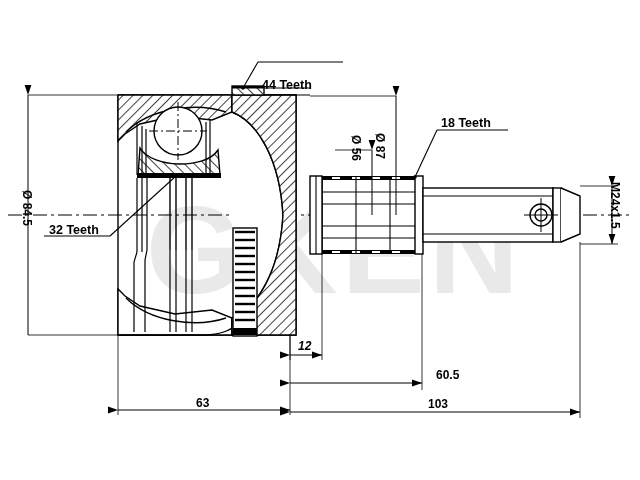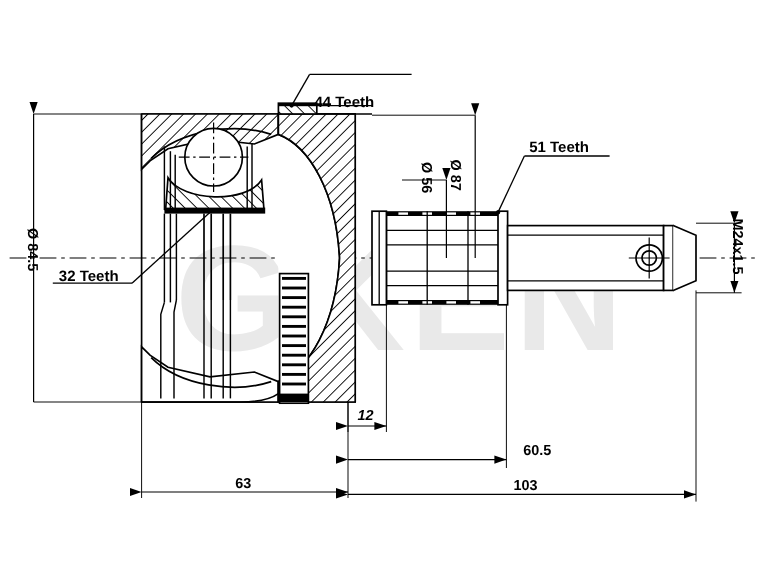--- a/index.html
+++ b/index.html
@@ -226,21 +226,21 @@
       <line x1="422" y1="254" x2="422" y2="390" stroke="#000" stroke-width="0.8"></line>
       <line x1="290" y1="383" x2="422" y2="383" stroke="#000" stroke-width="1" marker-start="url(#arrL)" marker-end="url(#arrR)"></line>
 
       <line x1="580" y1="242" x2="580" y2="418" stroke="#000" stroke-width="0.8"></line>
       <line x1="290" y1="412" x2="580" y2="412" stroke="#000" stroke-width="1" marker-start="url(#arrL)" marker-end="url(#arrR)"></line>
 
     </g>
   </svg>
 
   <div class="lbl lbl-teeth" style="left:262px; top:51px;margin-top:28px;">44 Teeth</div>
-  <div class="lbl lbl-teeth" style="left:441px; top:117px;">51 Teeth</div>
+  <div class="lbl lbl-teeth" style="left:441px; top:117px;">18 Teeth</div>
   <div class="lbl lbl-teeth" style="left:49px; top:224px;">32 Teeth</div>
 
   <div class="lbl lbl-dim rot90" style="left:33px; top:190px;">Ø 84.5</div>
   <div class="lbl lbl-dim rot90" style="left:362px; top:135px;">Ø 56</div>
   <div class="lbl lbl-dim rot90" style="left:386px; top:133px;">Ø 87</div>
 
   <div class="lbl lbl-dim rot90" style="left:621px; top:182px;">M24x1.5</div>
 
   <div class="lbl lbl-dim" style="left:298px; top:340px;font-style:italic;">12</div>
   <div class="lbl lbl-dim" style="left:196px; top:397px;">63</div>

